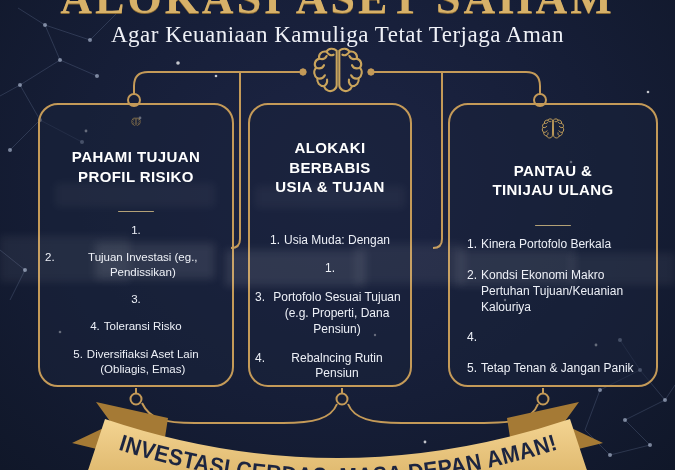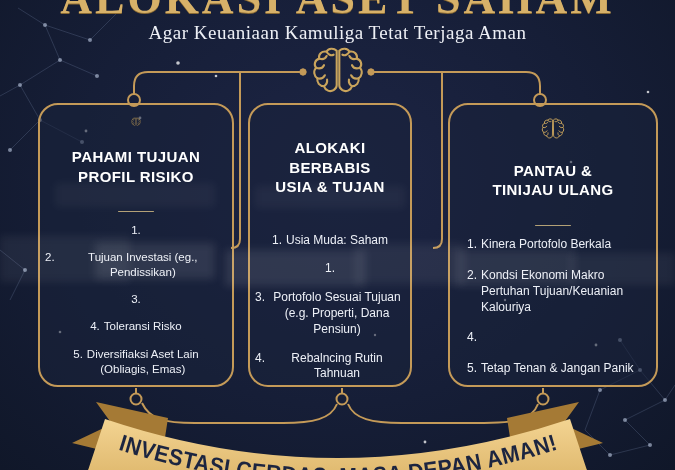--- a/index.html
+++ b/index.html
@@ -12,21 +12,21 @@
   .bg-decor{position:absolute;inset:0;z-index:0;pointer-events:none;}
   .title-gold{
     position:absolute;top:-23px;left:0;width:100%;z-index:2;margin:0;
     text-align:center;font-family:"Liberation Serif",serif;font-weight:bold;
     font-size:44px;line-height:1;letter-spacing:3px;color:#d7b169;
     text-shadow:0 1px 0 #8a6a33;white-space:nowrap;
   }
   .subtitle{
     position:absolute;top:22px;left:0;width:100%;z-index:2;
     text-align:center;font-family:"Liberation Serif",serif;
-    font-size:19px;color:#eef0f6;letter-spacing:0.5px;
+    font-size:23px;color:#eef0f6;letter-spacing:0.5px;
   }
   .brain{position:absolute;z-index:2;}
   .brain-top{left:310px;top:44px;width:56px;height:52px;}
   .card{
     position:absolute;top:103px;height:284px;z-index:1;box-sizing:border-box;
     border:2px solid #c49a58;border-radius:20px;background:rgba(26,34,58,0.55);
     display:flex;flex-direction:column;align-items:center;padding:12px 5px 8px;
   }
   .card-1{left:38px;width:196px;}
   .card-2{left:248px;width:164px;}
@@ -199,33 +199,33 @@
   <div class="card card-2">
     <svg class="brain-sm" viewBox="0 0 64 58">
         <use href="#brainIcon"></use>
       </svg>
     <h2>ALOKAKI BERBABIS
 USIA &amp; TUJAN</h2>
     <div class="divider"></div>
     <div class="items">
       <div class="item">
           <span class="num">1.</span>
-          <span class="txt">Usia Muda: Saham</span>
+          <span class="txt">Usia Muda: Dengan</span>
         </div>
       <div class="item">
           <span class="num">1.</span>
         </div>
       <div class="item">
           <span class="num">3.</span>
           <span class="txt">Portofolo Sesuai Tujuan
 (e.g. Properti, Dana Pensiun)</span>
         </div>
       <div class="item">
           <span class="num">4.</span>
-          <span class="txt">Rebalncing Rutin Tahnuan</span>
+          <span class="txt">Rebalncing Rutin Pensiun</span>
         </div>
     </div>
   </div>
 
   <div class="card card-3">
     <svg class="brain-sm" viewBox="0 0 64 58">
         <use href="#brainIcon"></use>
       </svg>
     <h2>PANTAU &amp;
 TINIJAU ULANG</h2>

